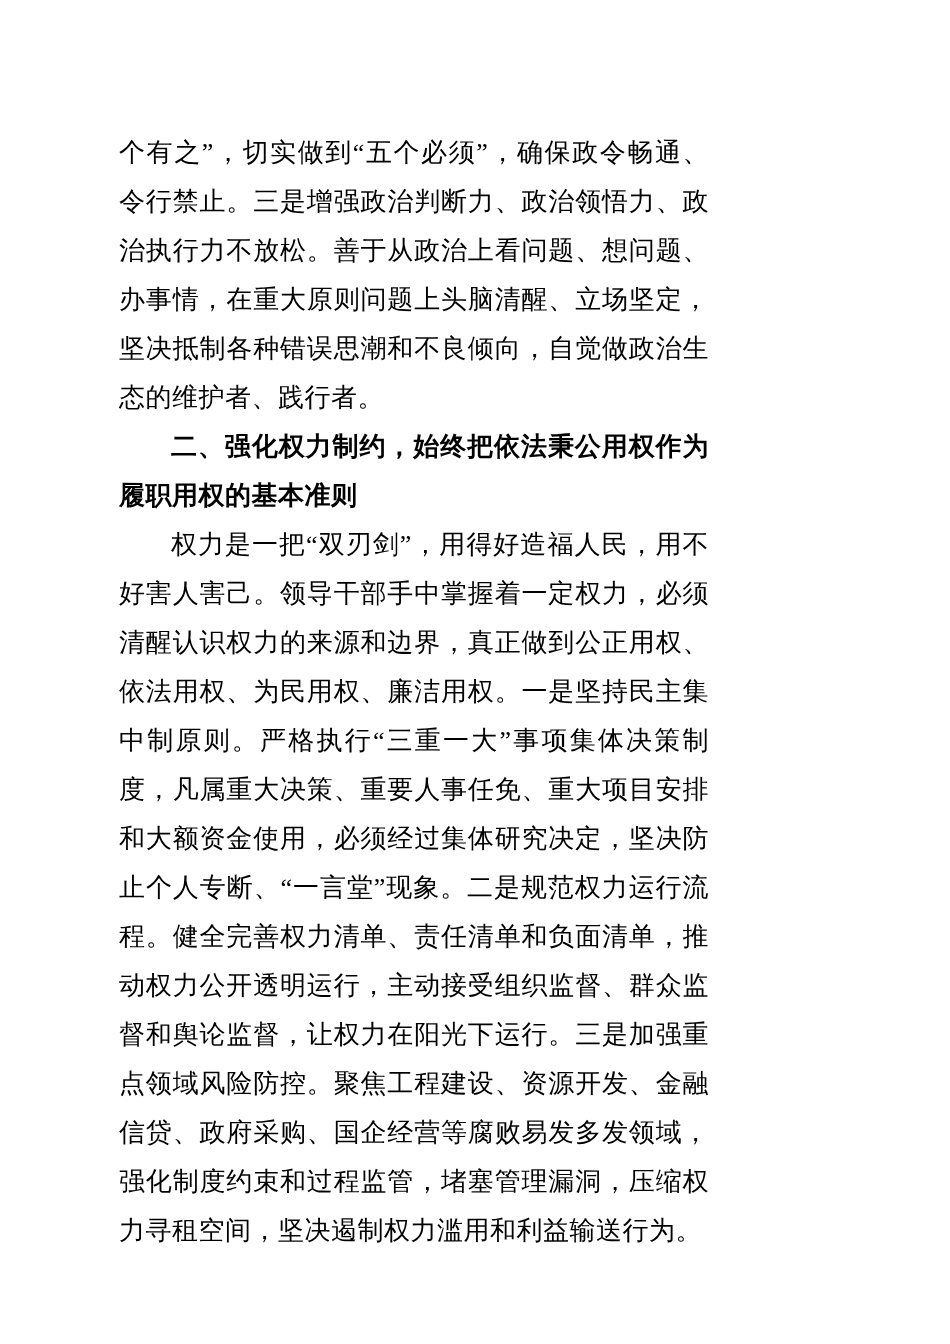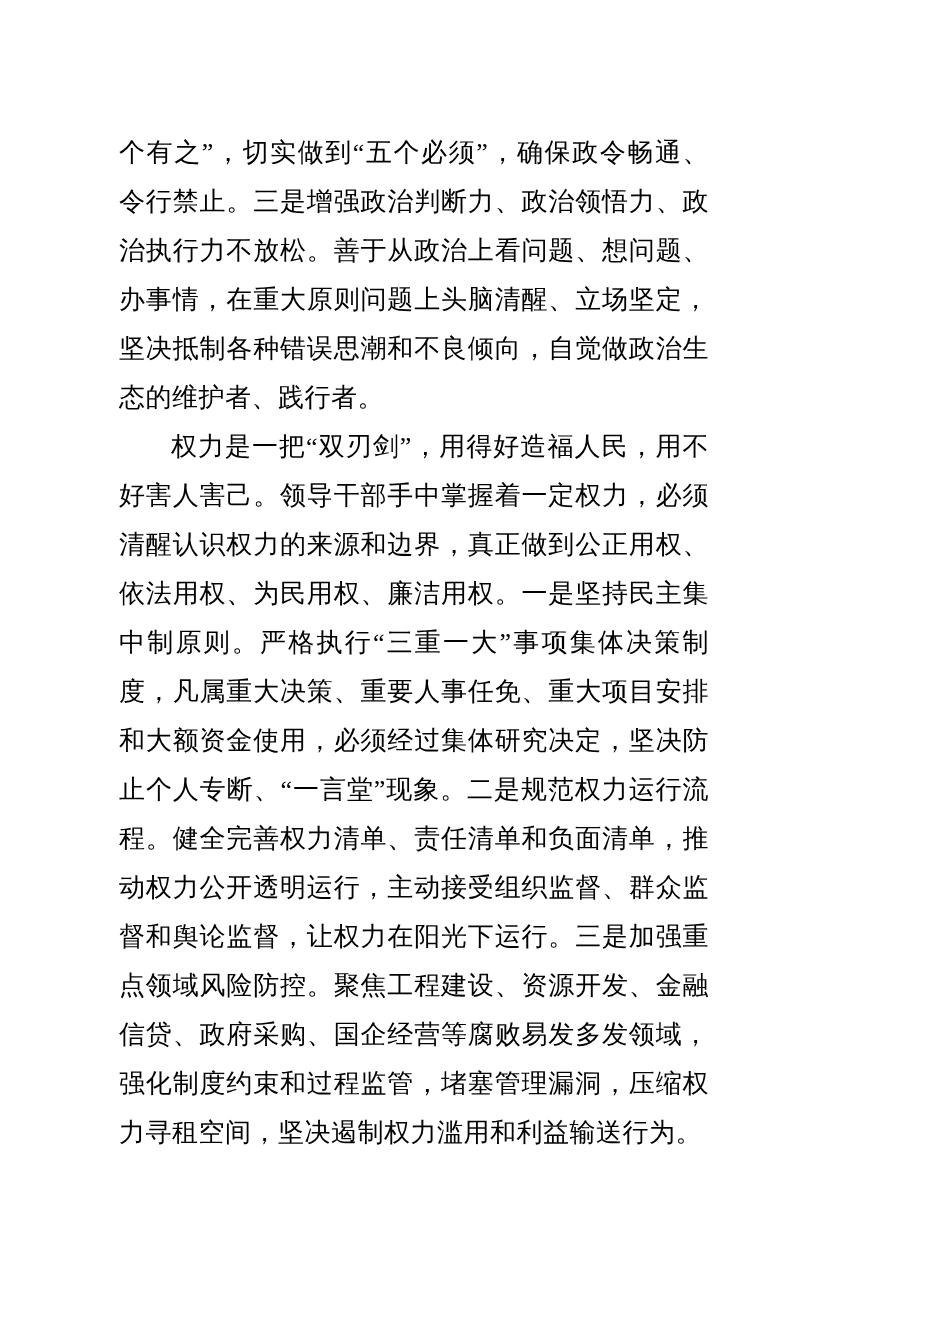--- a/index.html
+++ b/index.html
@@ -41,15 +41,16 @@
   .doc-body p.indent {
     text-indent: 2em;
   }
 </style>
 </head>
 <body>
 
 <div class="page">
   <div class="doc-body">
       <p class="paragraph">个有之”，切实做到“五个必须”，确保政令畅通、令行禁止。三是增强政治判断力、政治领悟力、政治执行力不放松。善于从政治上看问题、想问题、办事情，在重大原则问题上头脑清醒、立场坚定，坚决抵制各种错误思潮和不良倾向，自觉做政治生态的维护者、践行者。</p>
+      <p class="heading indent">二、强化权力制约，始终把依法秉公用权作为履职用权的基本准则</p>
       <p class="paragraph indent">权力是一把“双刃剑”，用得好造福人民，用不好害人害己。领导干部手中掌握着一定权力，必须清醒认识权力的来源和边界，真正做到公正用权、依法用权、为民用权、廉洁用权。一是坚持民主集中制原则。严格执行“三重一大”事项集体决策制度，凡属重大决策、重要人事任免、重大项目安排和大额资金使用，必须经过集体研究决定，坚决防止个人专断、“一言堂”现象。二是规范权力运行流程。健全完善权力清单、责任清单和负面清单，推动权力公开透明运行，主动接受组织监督、群众监督和舆论监督，让权力在阳光下运行。三是加强重点领域风险防控。聚焦工程建设、资源开发、金融信贷、政府采购、国企经营等腐败易发多发领域，强化制度约束和过程监管，堵塞管理漏洞，压缩权力寻租空间，坚决遏制权力滥用和利益输送行为。</p>
     </div>
 </div>
 
 </body></html>

